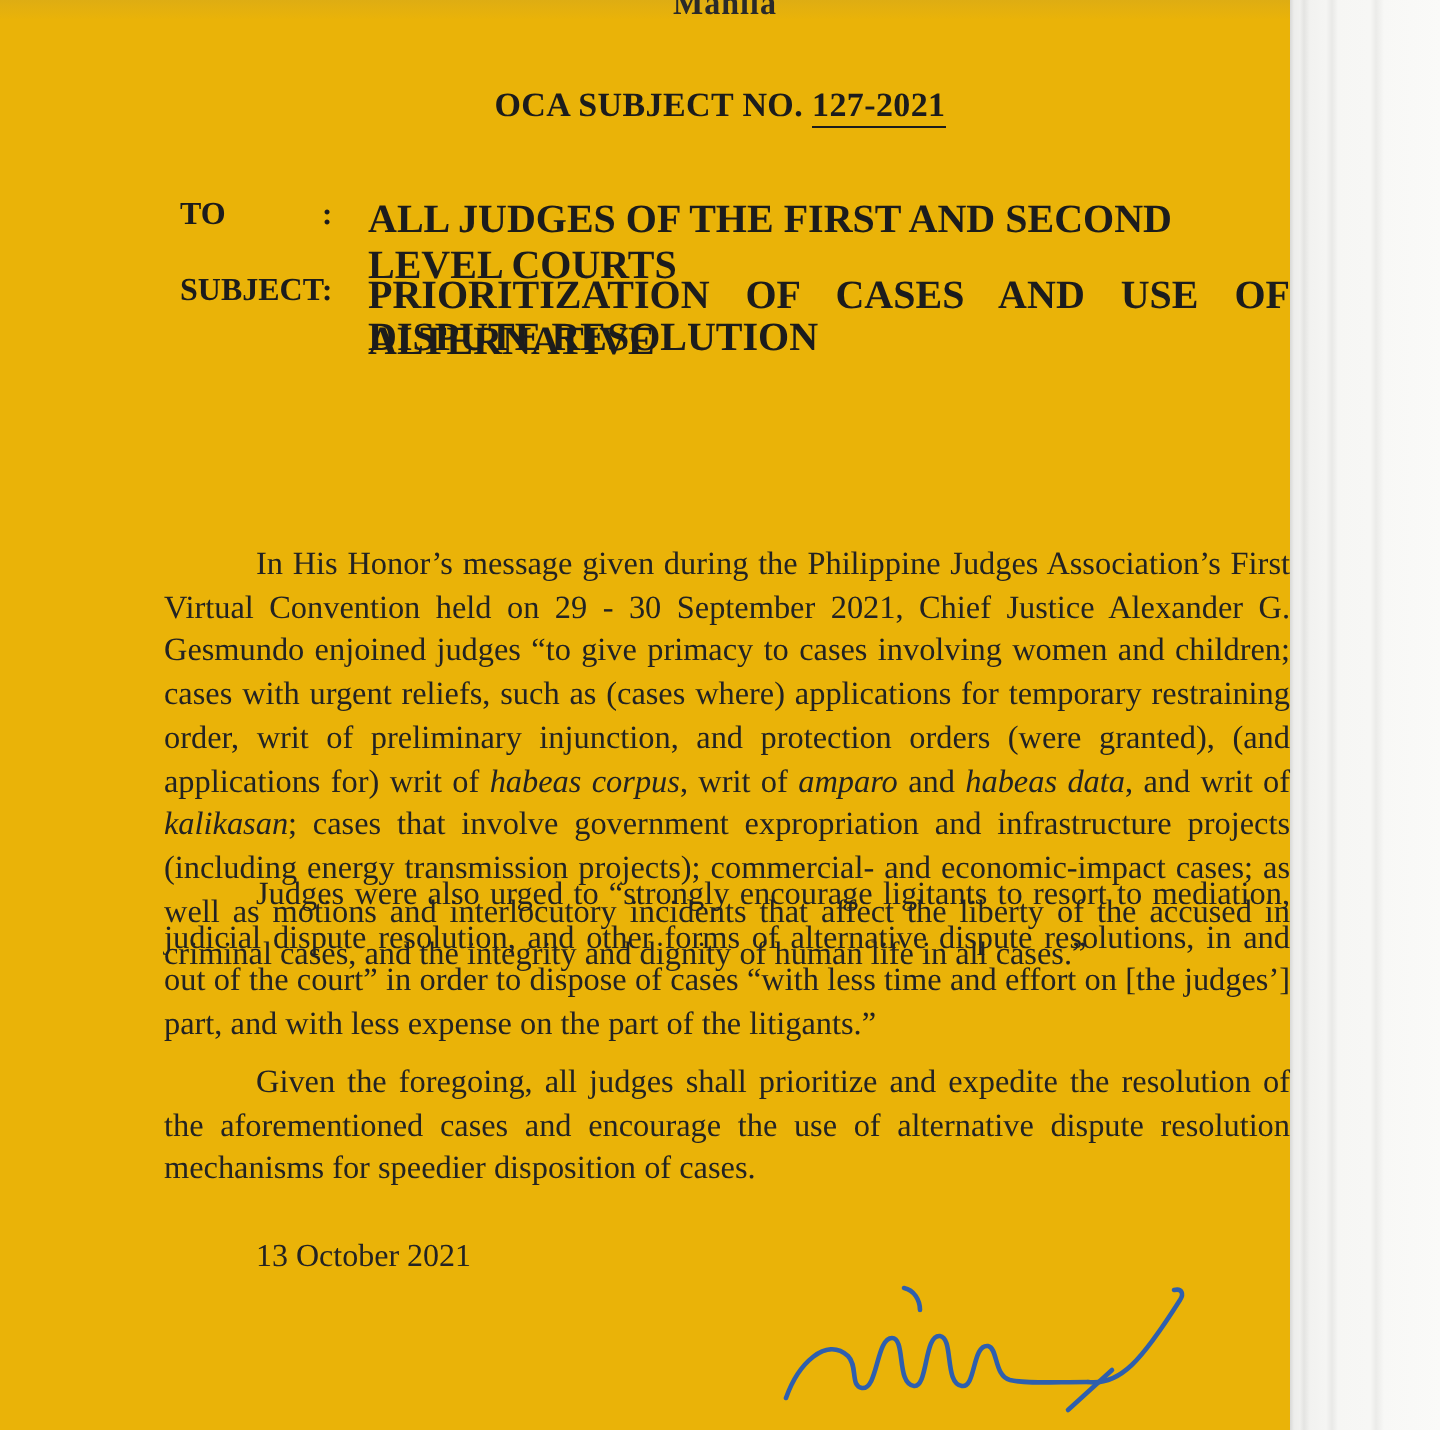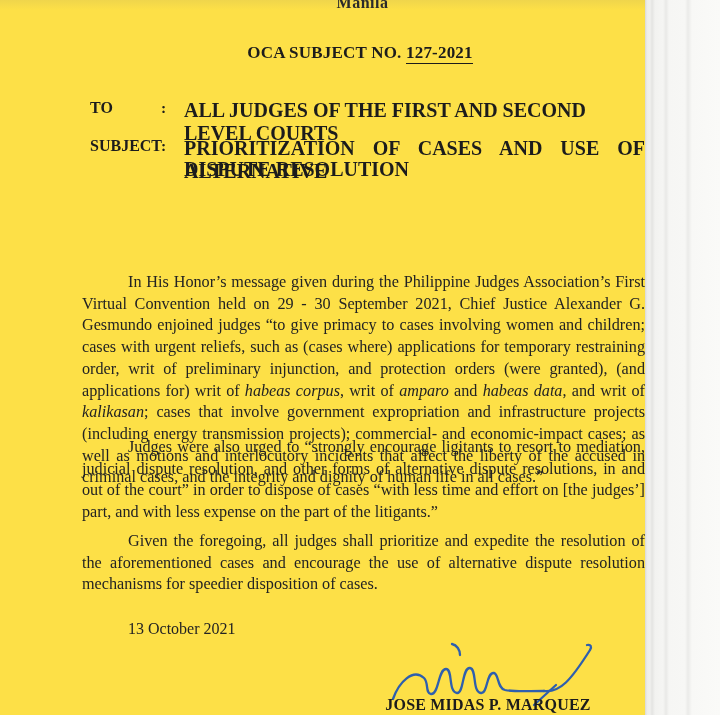--- a/index.html
+++ b/index.html
@@ -1,20 +1,20 @@
 <!DOCTYPE html>
 <html><head>
 <meta charset="utf-8">
 <style>
   html, body { margin: 0; padding: 0; background: #ffffff; }
   .page {
     position: relative;
     width: 720px;
     height: 715px;
-    background: #fde047;
+    background: #eab308;
     overflow: hidden;
     font-family: "Liberation Serif", "DejaVu Serif", serif;
     color: #1f1f1f;
   }
   .page::before {
     content: "";
     position: absolute;
     left: 0; top: 0; right: 0; height: 10px;
     background: linear-gradient(180deg, rgba(120,120,118,0.10), rgba(120,120,118,0.0));
     pointer-events: none;
@@ -140,16 +140,15 @@
 
   <div class="signature-block">
     <svg class="signature-svg" width="240" height="72" viewBox="0 0 240 72">
       <g fill="none" stroke="#2e5fae" stroke-width="2.3" stroke-linecap="round">
         <path d="M84,8 C89,9 92,14 92,19"></path>
         <path d="M25,63 C31,46 45,32 56,42 C61,47 57,57 63,58 C71,59 70,33 78,33 C85,33 80,56 89,57 C96,58 94,31 102,32 C109,33 104,56 113,57 C120,58 118,36 126,37 C131,38 129,52 137,54 C146,56 158,55 176,55"></path>
         <path d="M176,55 C192,57 203,44 222,14 C224,11 223,8 219,9"></path>
         <path d="M166,69 L188,49"></path>
       </g>
     </svg>
-    <div class="signatory-name">JOSE MIDAS P. MARQUEZ</div>
   </div>
 
 </div>
 
 </body></html>

